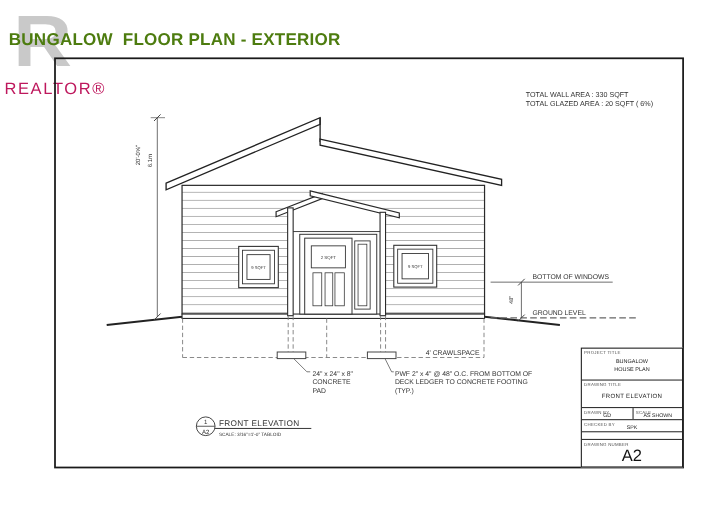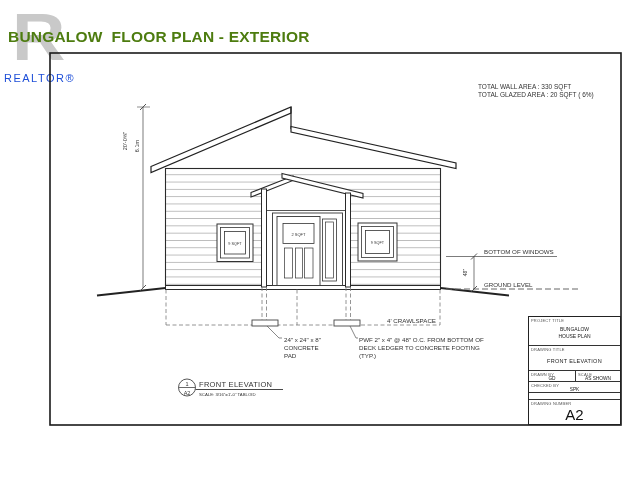--- a/index.html
+++ b/index.html
@@ -2,21 +2,21 @@
 <html><head>
 <meta charset="utf-8">
 <style>
   html,body{margin:0;padding:0;background:#ffffff;}
   #page{position:relative;width:640px;height:480px;background:#fff;overflow:hidden;
         font-family:"Liberation Sans","DejaVu Sans",sans-serif;}
   
   #watermark{position:absolute;left:4px;top:4px;width:90px;color:#c5c5c5;z-index:1;}
   #watermark .wm-r{font-size:66px;font-weight:800;line-height:66px;color:#c9c9c9;
         transform:scaleX(1.12);transform-origin:left top;margin-left:8px;}
-  #watermark .wm-text{font-size:11px;letter-spacing:1.5px;color:#1d4ed8;margin-top:2px;}
+  #watermark .wm-text{font-size:15px;letter-spacing:1.5px;color:#be185d;margin-top:2px;}
   
   #page-title{position:absolute;left:8px;top:28px;font-size:15.5px;font-weight:bold;
         color:#4d7c0f;white-space:pre;z-index:3;letter-spacing:.2px;}
   
   #draw{position:absolute;left:0;top:0;z-index:2;}
   svg text{font-family:"Liberation Sans","DejaVu Sans",sans-serif;fill:#333;}
   
   #tblock{position:absolute;left:528px;top:316px;width:93px;height:109px;
         border:1.3px solid #222;box-sizing:border-box;z-index:3;background:#fff;}
   .tb-row{position:relative;box-sizing:border-box;border-bottom:1px solid #333;overflow:hidden;}

